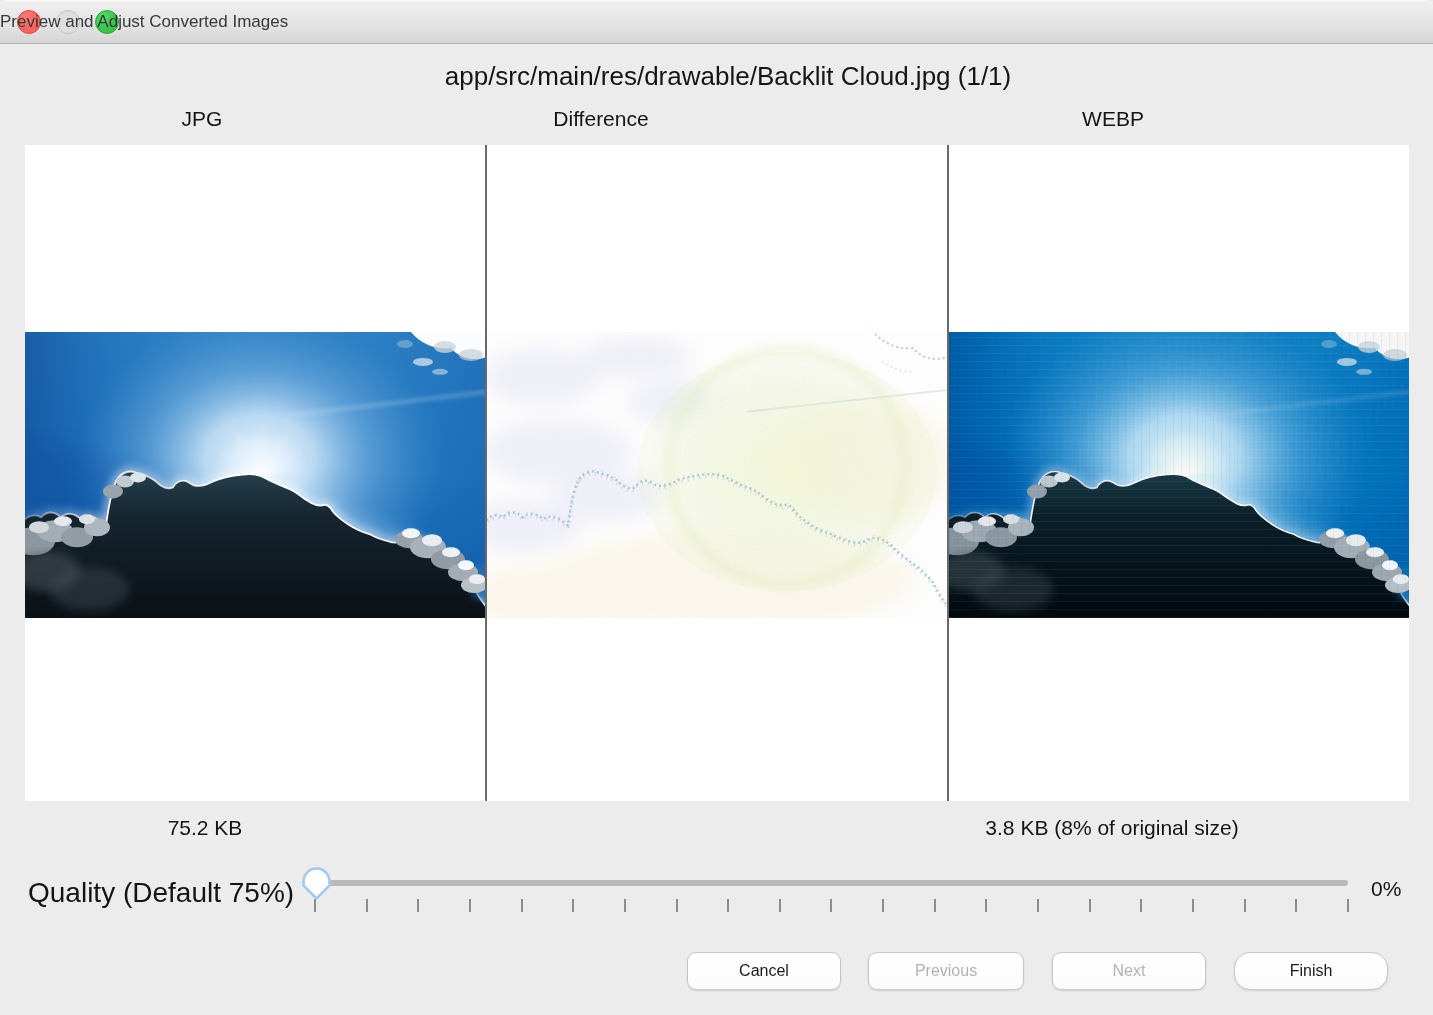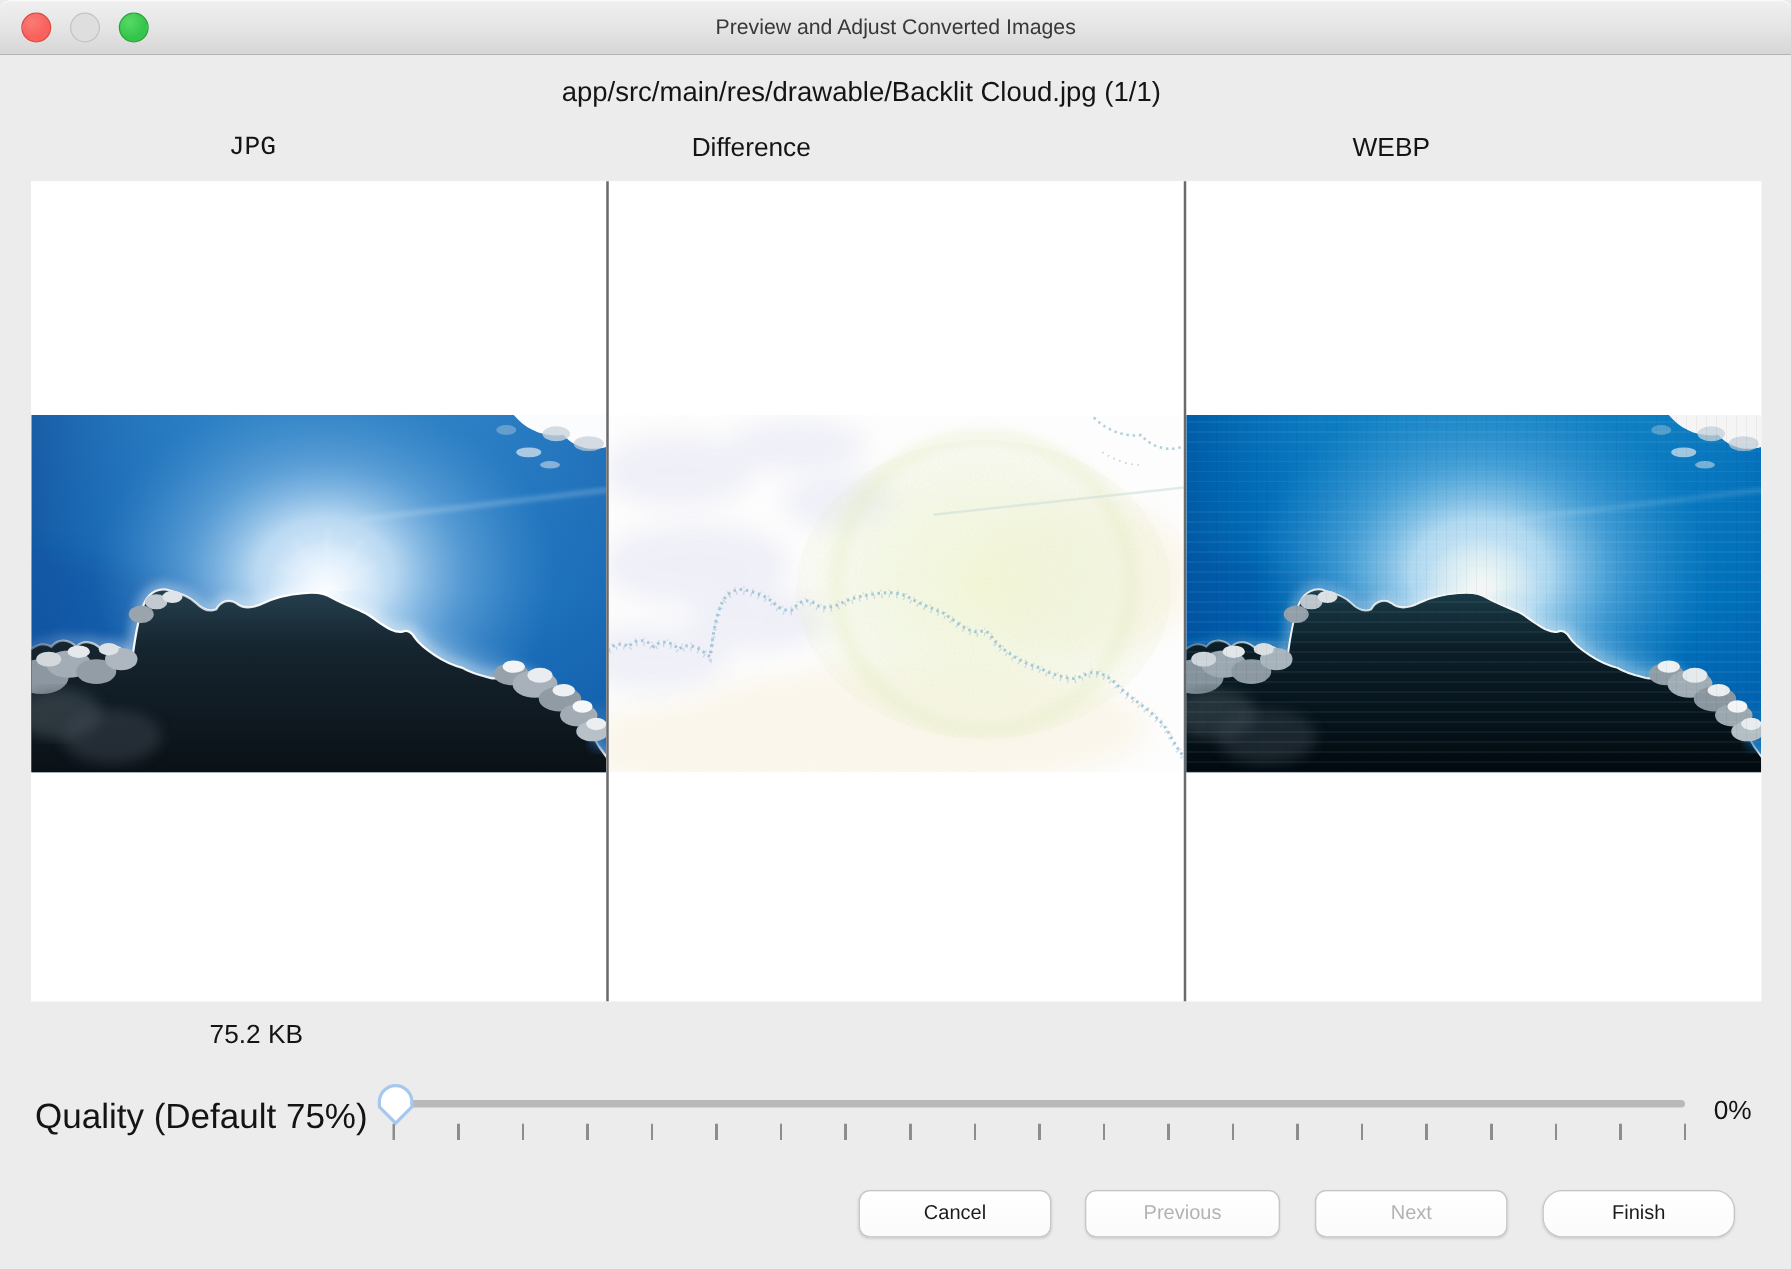--- a/index.html
+++ b/index.html
@@ -13,27 +13,27 @@
   .titlebar { position:absolute; left:0; top:0; width:100%; height:44px;
               background:linear-gradient(180deg,#f0f0f0 0%,#e4e4e4 55%,#d6d6d6 100%);
               border-bottom:1px solid #b2b2b2; box-shadow:inset 0 1px 0 #fbfbfb;
               border-radius:8px 8px 0 0; }
   .traffic-lights { position:absolute; left:17px; top:10px; display:flex; gap:15px; }
   .tl { width:24px; height:24px; border-radius:50%; display:inline-block; }
   .tl.red   { background:radial-gradient(circle at 35% 30%, #fb7b74, #f9615d 60%); border:1px solid #de4641; }
   .tl.gray  { background:#dedede; border:1px solid #c3c3c3; }
   .tl.green { background:radial-gradient(circle at 35% 30%, #58d967, #35c54a 60%); border:1px solid #2aa23c; }
   .win-title { position:absolute; left:0; top:0; width:100%; height:44px; line-height:44px;
-               text-align:center; font-size:17px; color:#383838;border-radius:10px; }
-
-  
-  .file-path { position:absolute; left:689px; top:61px; transform:translateX(-50%);
-               font-size:22px; color:#141414; white-space:nowrap; }
+               text-align:left; font-size:17px; color:#383838;border-radius:10px; }
+
+  
+  .file-path { position:absolute; left:728px; top:61px; transform:translateX(-50%);
+               font-size:26px; color:#141414; white-space:nowrap; }
   .col-label { position:absolute; top:107px; transform:translateX(-50%); font-size:21px; color:#141414; }
-  .col-label.c-jpg  { left:202px;font-family:Liberation Mono, monospace; }
+  .col-label.c-jpg  { left:202px; }
   .col-label.c-diff { left:601px; }
   .col-label.c-webp { left:1113px; }
 
   
   .preview-strip { position:absolute; left:25px; top:145px; width:1384px; height:656px;
                    background:#ffffff; display:flex; }
   .panel { flex:1 1 0; position:relative; background:#fff; }
   .panel.sep { border-left:2px solid #6a6a6a; }
   .photo { position:absolute; left:0; right:0; top:187px; height:286px; overflow:hidden; }
   .photo svg.scene { display:block; width:100%; height:100%; }
@@ -294,20 +294,21 @@
             <ellipse cx="415" cy="40" rx="8" ry="3" fill="#d8e2ec" opacity="0.55"></ellipse>
             <ellipse cx="380" cy="12" rx="8" ry="4" fill="#9fc0da" opacity="0.5"></ellipse>
           </g>
         </svg>
         <div class="webp-blocks"></div>
       </div>
     </div>
   </div>
 
   <div class="size-label s-jpg">75.2 KB</div>
+  <div class="size-label s-webp">3.8 KB (8% of original size)</div>
 
   <span class="q-label">Quality (Default 75%)</span>
   <div class="slider-track"></div>
   <div class="slider-ticks"></div>
   <svg class="slider-thumb" viewBox="0 0 33 35">
     <path d="M3.5,14.5 a13,13 0 0 1 26,0 v4 l-13,13 l-13,-13 z" fill="#ffffff" stroke="#a6c8ee" stroke-width="2.6"></path>
   </svg>
   <span class="q-value">0%</span>
 
   <div class="btn b-cancel">Cancel</div>

